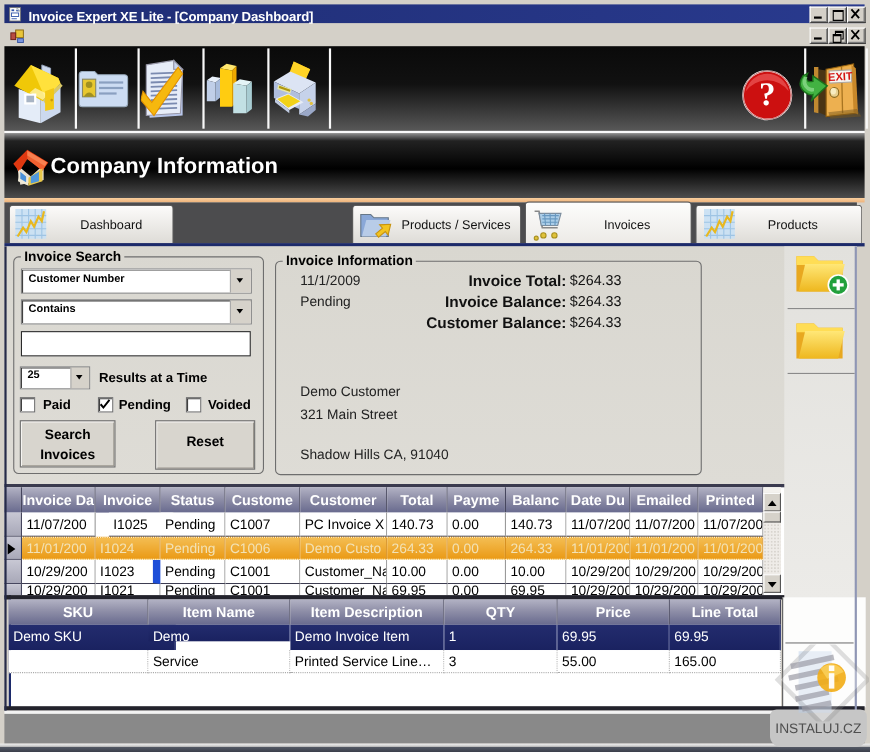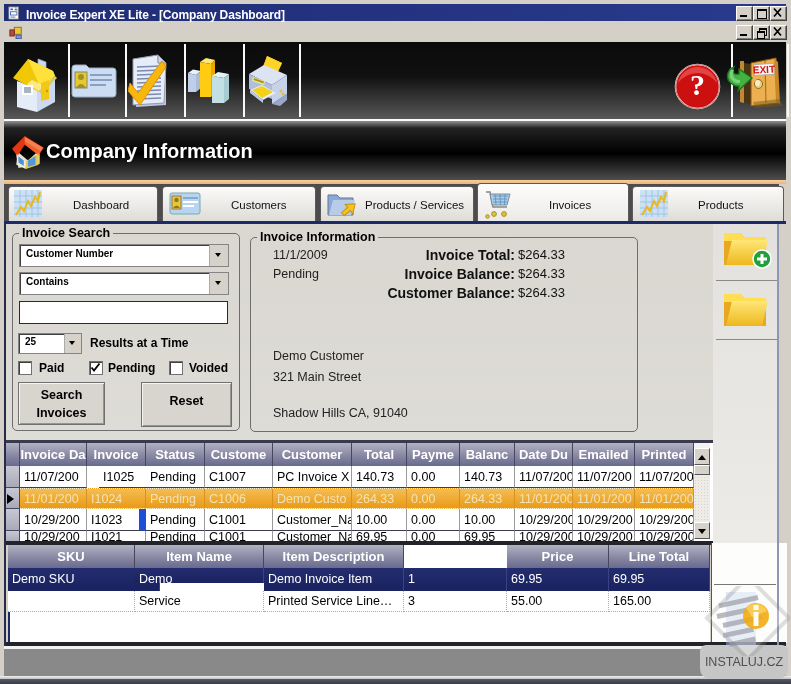--- a/index.html
+++ b/index.html
@@ -214,32 +214,20 @@
           <line x1="7" y1="1" x2="7" y2="28"></line>
           <line x1="13" y1="1" x2="13" y2="28"></line>
           <line x1="19" y1="1" x2="19" y2="28"></line>
           <line x1="25" y1="1" x2="25" y2="28"></line>
           <line x1="1" y1="7" x2="29" y2="7"></line>
           <line x1="1" y1="13" x2="29" y2="13"></line>
           <line x1="1" y1="19" x2="29" y2="19"></line>
           <line x1="1" y1="25" x2="29" y2="25"></line>
         </g>
         <path d="M3 26 L8 18 L11 22 L15 12 L18 17 L22 8 L25 12 L27 3" stroke="#e8b820" stroke-width="2" fill="none"></path>
-      </svg>
-    </div>
-  <div class="abs tab" style="left:162px;width:152px;">
-      <div class="abs tabtxt" style="left:68px;top:12px">Customers</div>
-    <svg class="abs" style="left:6px;top:5px" width="32" height="23" viewBox="0 0 32 23">
-        <rect x="1" y="1" width="30" height="21" rx="2" fill="#b8d4f0" stroke="#7aa"></rect>
-        <rect x="3" y="4" width="9" height="13" fill="#e8c830" stroke="#975"></rect>
-        <circle cx="7.5" cy="8" r="2.2" fill="#907820"></circle>
-        <path d="M4 16 Q7.5 11 11 16 Z" fill="#907820"></path>
-        <rect x="14" y="5" width="15" height="2" fill="#88a8cc"></rect>
-        <rect x="14" y="9" width="15" height="2" fill="#fff"></rect>
-        <rect x="14" y="13" width="11" height="2" fill="#fff"></rect>
       </svg>
     </div>
   <div class="abs tab" style="left:320px;width:152px;">
       <div class="abs tabtxt" style="left:44px;top:12px">Products / Services</div>
     <svg class="abs" style="left:6px;top:4px" width="34" height="26" viewBox="0 0 34 26">
         <path d="M1 4 L10 4 L13 7 L26 7 L26 24 L1 24 Z" fill="#8aa8d8" stroke="#678"></path>
         <path d="M2 24 L6 9 L28 9 L24 24 Z" fill="#b8cce8"></path>
         <path d="M14 16 L22 16 L22 12 L30 18 L22 24 L22 20 L14 20 Z" fill="#f2c420" stroke="#c89310" transform="rotate(-40 22 18)"></path>
       </svg>
     </div>
@@ -422,20 +410,21 @@
   <div class="abs" style="left:698px;top:455px;width:0;height:0;border-left:4px solid transparent;border-right:4px solid transparent;border-bottom:5px solid #000;"></div>
   <div class="abs" style="left:694px;top:465px;width:16px;height:10px;background:#d6d2ca;border:1px solid;border-color:#fff #555 #555 #fff;box-sizing:border-box;"></div>
   <div class="abs" style="left:694px;top:522px;width:16px;height:17px;background:#d6d2ca;border:1px solid;border-color:#fff #555 #555 #fff;box-sizing:border-box;"></div>
   <div class="abs" style="left:698px;top:529px;width:0;height:0;border-left:4px solid transparent;border-right:4px solid transparent;border-top:5px solid #000;"></div>
 
   <div class="abs" style="left:8px;top:541px;width:702px;height:102px;background:#fff;border-left:2px solid #1c2a6a;box-sizing:border-box;"></div>
   <div class="abs" style="left:4px;top:541px;width:709px;height:4px;background:#23232c;"></div>
   <div class="abs gridhead" style="left:8px;top:545px;width:127px;height:23px;line-height:23px;">SKU</div>
   <div class="abs gridhead" style="left:135px;top:545px;width:129px;height:23px;line-height:23px;">Item Name</div>
   <div class="abs gridhead" style="left:264px;top:545px;width:140px;height:23px;line-height:23px;">Item Description</div>
+  <div class="abs gridhead" style="left:404px;top:545px;width:103px;height:23px;line-height:23px;">QTY</div>
   <div class="abs gridhead" style="left:507px;top:545px;width:102px;height:23px;line-height:23px;">Price</div>
   <div class="abs gridhead" style="left:609px;top:545px;width:101px;height:23px;line-height:23px;">Line Total</div>
   <div class="abs cell" style="left:8px;top:568px;width:152px;height:23px;line-height:23px;background:linear-gradient(#232c6e,#1a2260);color:#fff;border-right:1px solid #3a4380;">Demo SKU</div>
   <div class="abs cell" style="left:135px;top:568px;width:129px;height:15px;line-height:23px;background:linear-gradient(#232c6e,#1a2260);color:#fff;border-right:1px solid #3a4380;">Demo</div>
   <div class="abs cell" style="left:264px;top:568px;width:140px;height:23px;line-height:23px;background:linear-gradient(#232c6e,#1a2260);color:#fff;border-right:1px solid #3a4380;">Demo Invoice Item</div>
   <div class="abs cell" style="left:404px;top:568px;width:103px;height:23px;line-height:23px;background:linear-gradient(#232c6e,#1a2260);color:#fff;border-right:1px solid #3a4380;">1</div>
   <div class="abs cell" style="left:507px;top:568px;width:102px;height:23px;line-height:23px;background:linear-gradient(#232c6e,#1a2260);color:#fff;border-right:1px solid #3a4380;">69.95</div>
   <div class="abs cell" style="left:609px;top:568px;width:101px;height:23px;line-height:23px;background:linear-gradient(#232c6e,#1a2260);color:#fff;border-right:1px solid #3a4380;">69.95</div>
   <div class="abs cell" style="left:8px;top:591px;width:127px;height:21px;line-height:21px;background:#fff;color:#000;border-right:1px dotted #aaa;border-bottom:1px dotted #aaa;"></div>
   <div class="abs cell" style="left:135px;top:591px;width:129px;height:21px;line-height:21px;background:#fff;color:#000;border-right:1px dotted #aaa;border-bottom:1px dotted #aaa;">Service</div>

